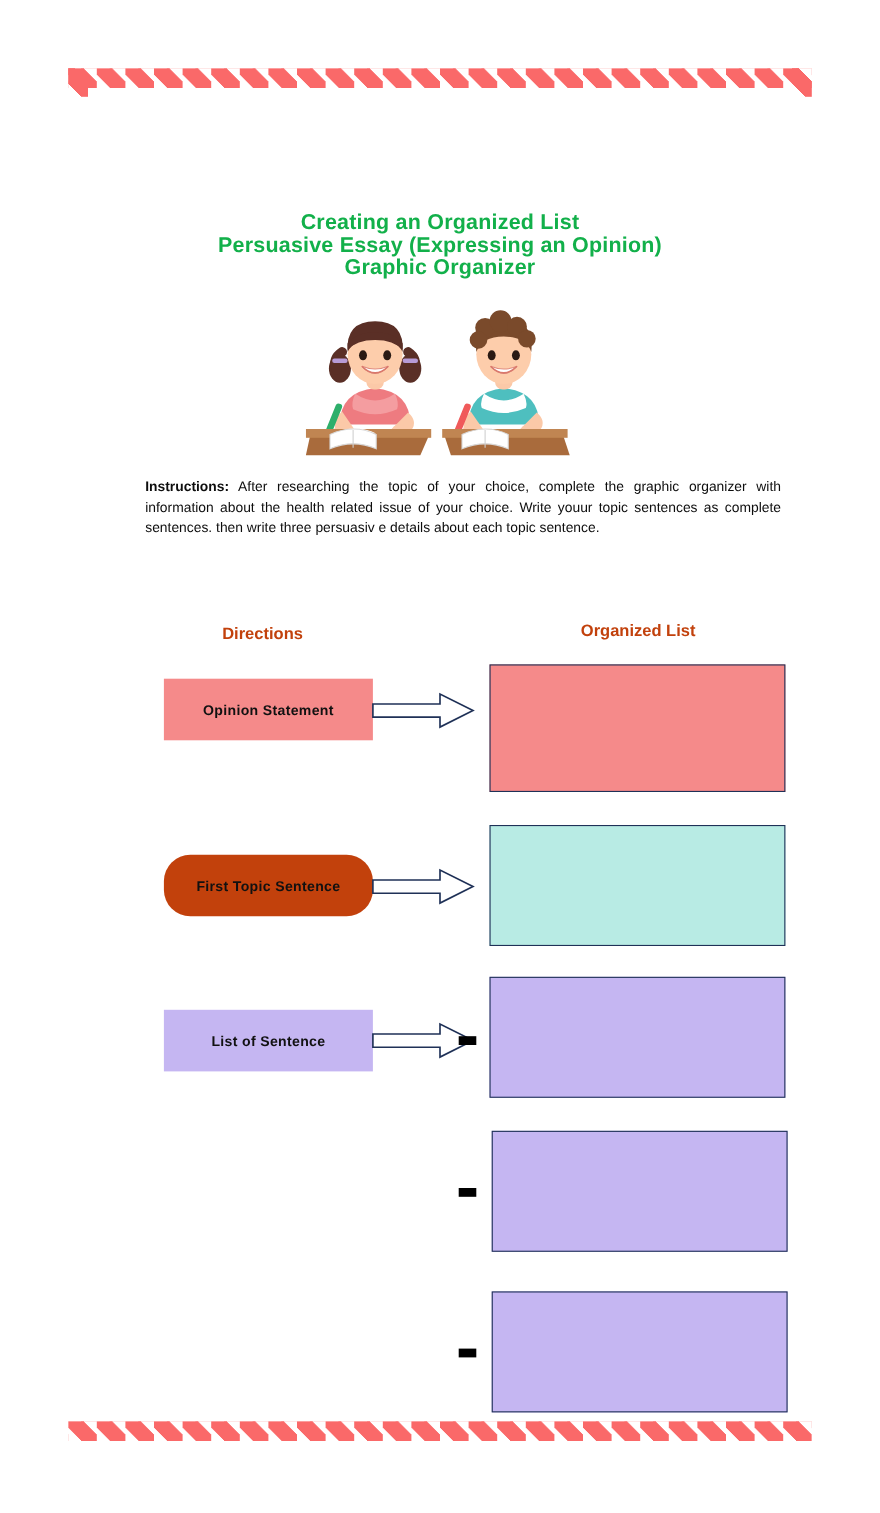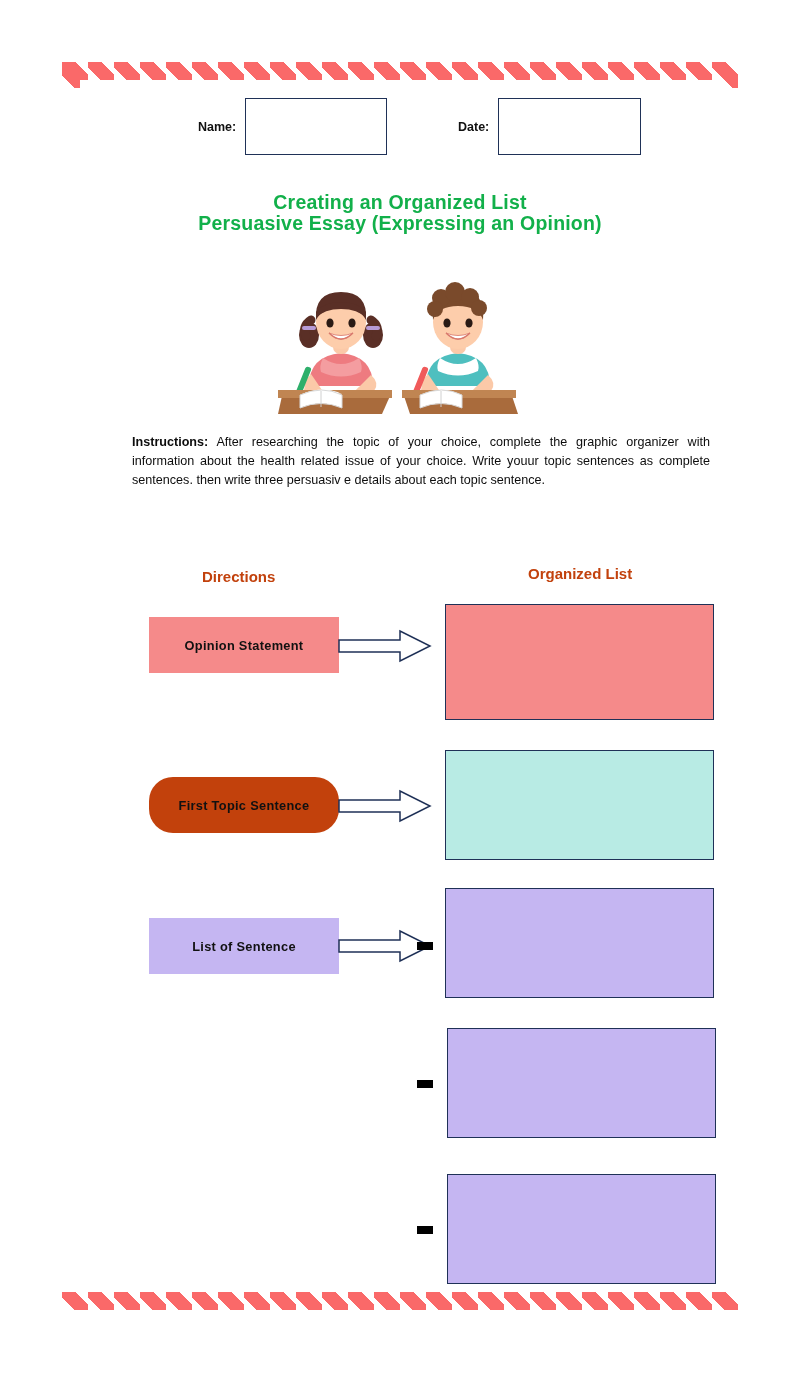--- a/index.html
+++ b/index.html
@@ -196,34 +196,25 @@
 
 <div class="sheet">
 
   <div class="border-edge border-top"></div>
   <div class="border-edge border-bottom"></div>
   <div class="border-edge border-left"></div>
   <div class="border-edge border-right"></div>
 
   <div class="page-inner">
 
-    <div class="idrow">
-      <div class="field field-name">
-        <span class="field-label">Name:</span>
-        <div class="field-box"></div>
-      </div>
-      <div class="field field-date">
-        <span class="field-label">Date:</span>
-        <div class="field-box"></div>
-      </div>
-    </div>
 
     <div class="title-block">
       <span class="title-line">Creating an Organized List</span>
       <span class="title-line">Persuasive Essay  (Expressing an Opinion)</span>
+      <span class="title-line">Graphic Organizer</span>
     </div>
 
     <div class="illustration">
       <svg viewBox="0 0 244 136" width="244" height="136" xmlns="http://www.w3.org/2000/svg">
 
         <g>
 
           <ellipse cx="31" cy="57" rx="10" ry="13" fill="#5A2F26"></ellipse>
           <ellipse cx="95" cy="57" rx="10" ry="13" fill="#5A2F26"></ellipse>
           <path d="M33 42 q-9 6 -5 16" stroke="#5A2F26" stroke-width="9" fill="none" stroke-linecap="round"></path>

